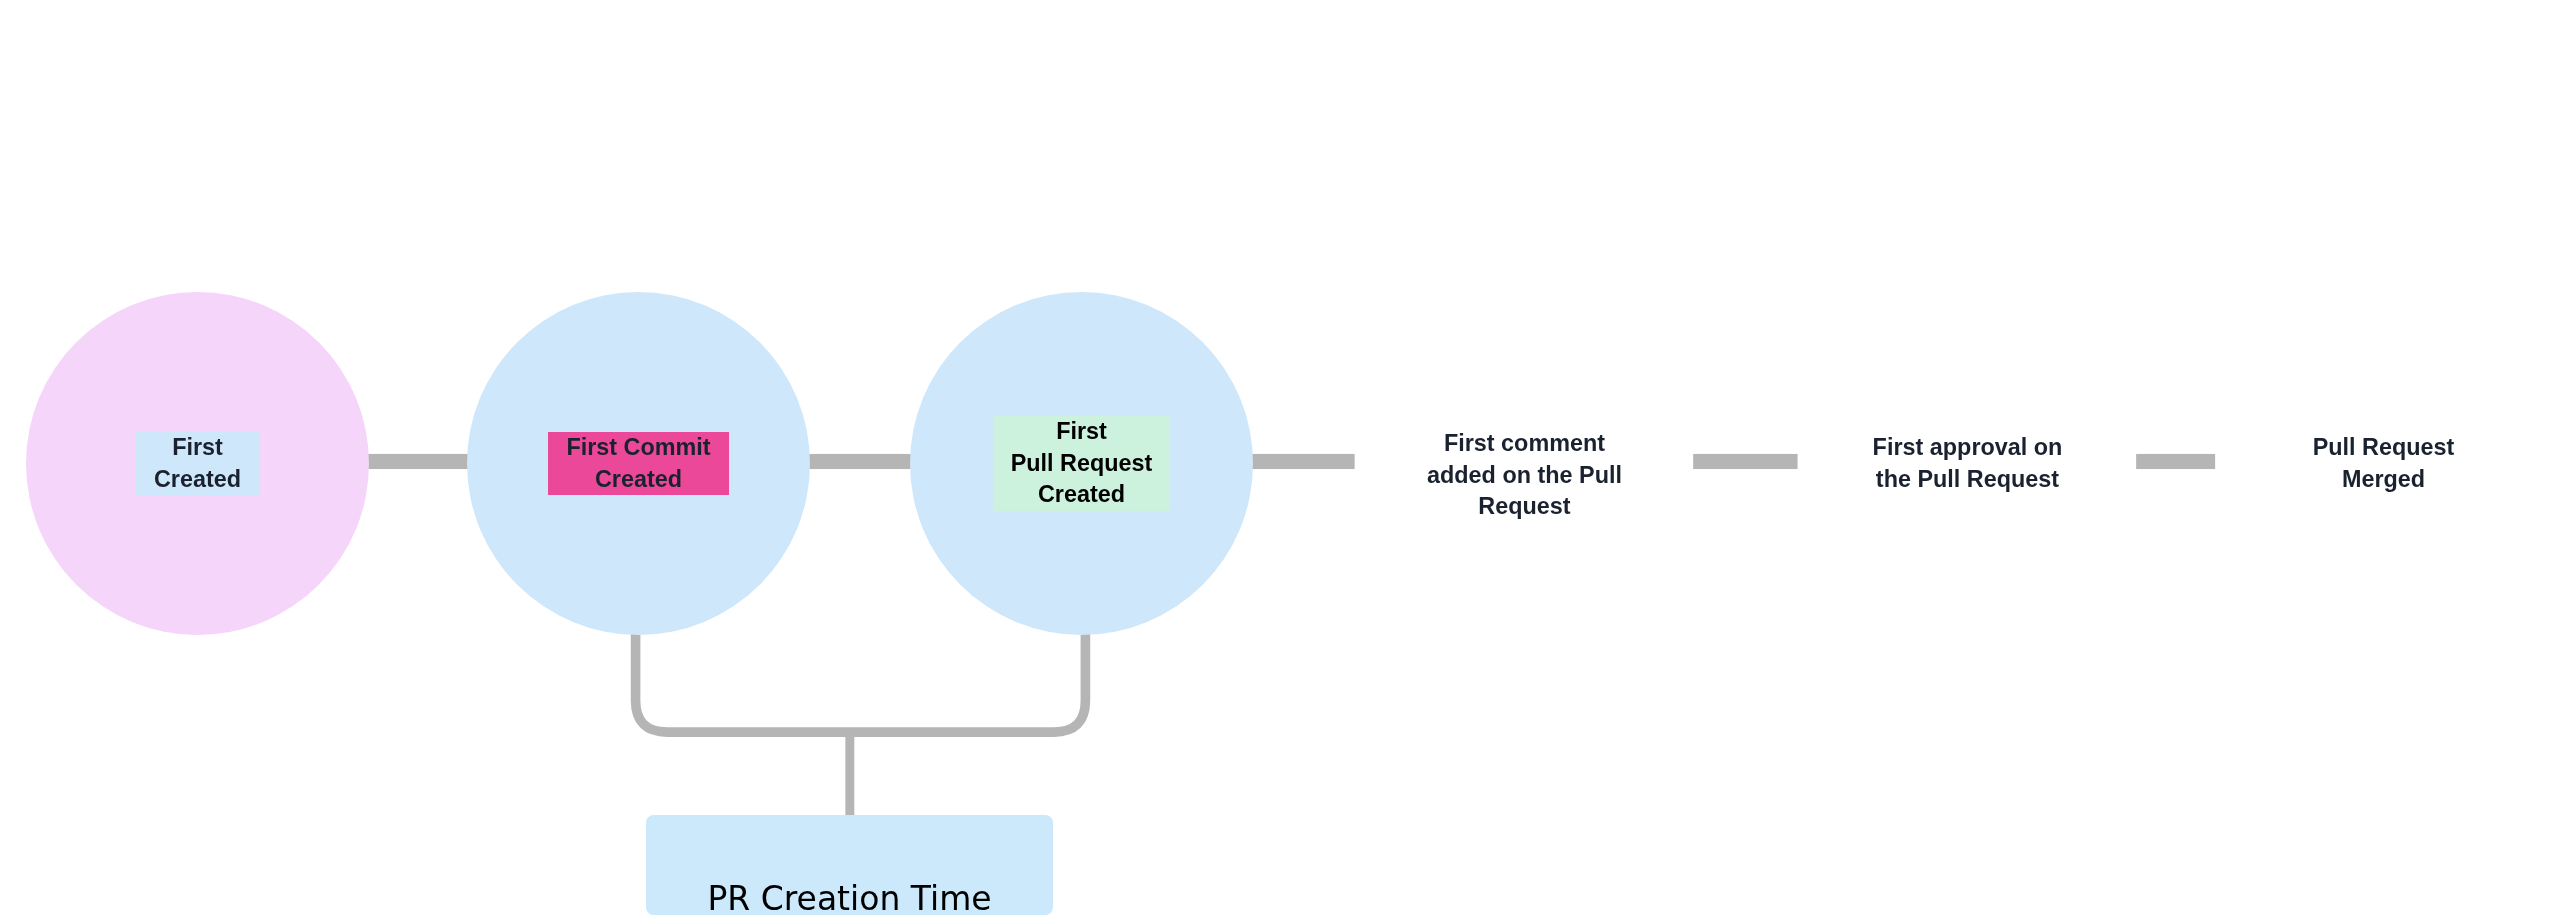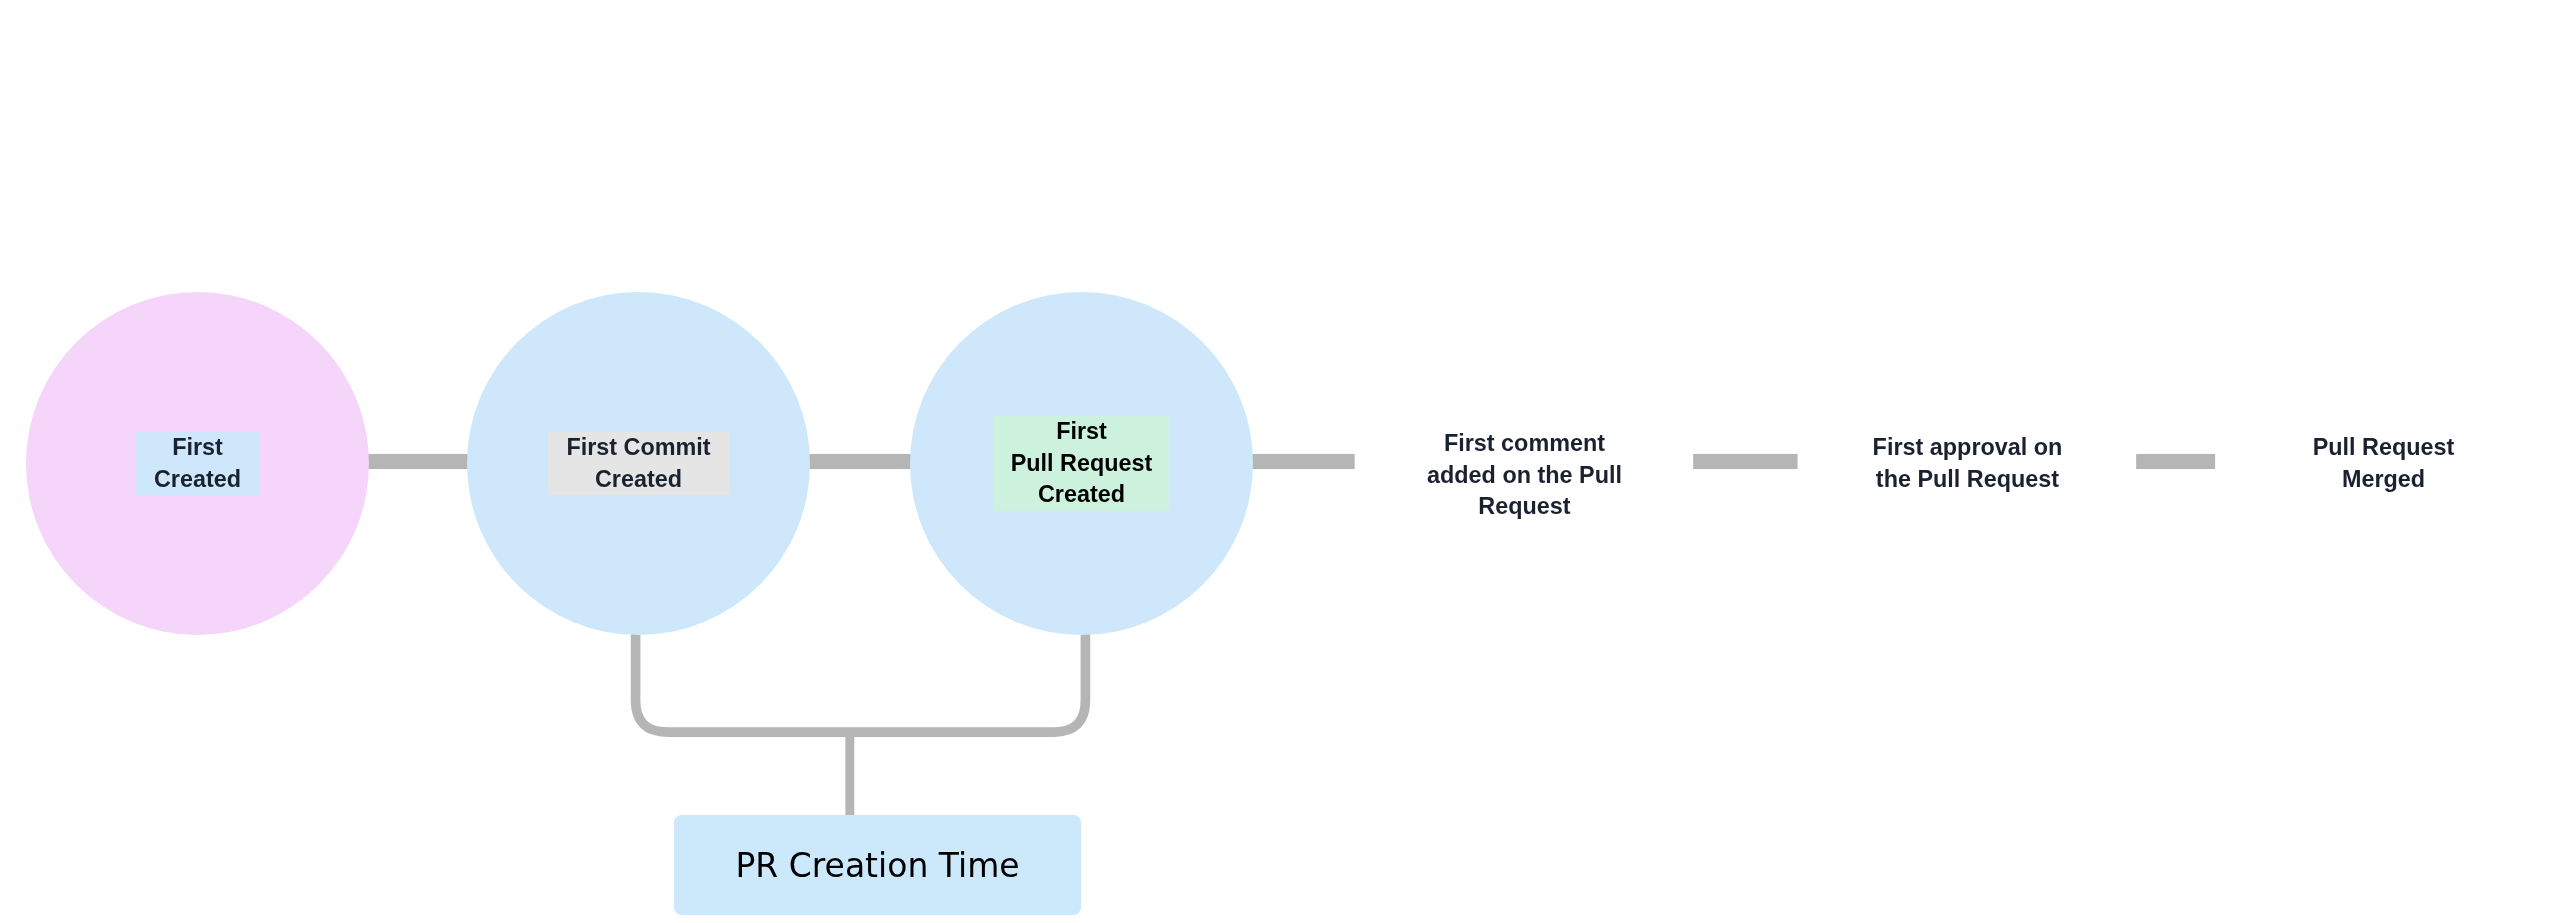--- a/index.html
+++ b/index.html
@@ -76,24 +76,23 @@
   
   .annotation-box {
     position: absolute;
     left: 646px;
     top: 815px;
     width: 407px;
     height: 100px;
     background: #cce8fb;
     border-radius: 7.6px;
     display: flex;
-    align-items: center;
+    align-items: flex-end;
     justify-content: center;
     box-sizing: border-box;
-    margin-left: 28px;
   }
   .annotation-text {
     font-family: "DejaVu Sans", sans-serif;
     font-size: 33px;
     font-weight: 400;
     color: #000000;
     white-space: nowrap;
     line-height: 1;
   }
 </style>
@@ -115,21 +114,21 @@
 
     <path d="M 1237 1066 L 1237 1240" fill="none" stroke="#b5b5b5" stroke-width="13" stroke-linecap="butt"></path>
   </svg>
 
   <div class="stage" style="left: 26px; top: 292px; background: rgb(245, 213, 250);">
     <span class="stage-label" style="color: rgb(26, 34, 48); background: rgb(207, 231, 251);">First
 Created</span>
   </div>
 
   <div class="stage" style="left: 467px; top: 292px; background: rgb(207, 231, 251);">
-    <span class="stage-label" style="color: rgb(26, 34, 48); background: #e5e5e5;">First Commit
+    <span class="stage-label" style="color: rgb(26, 34, 48); background: #ec4899;">First Commit
 Created</span>
   </div>
 
   <div class="stage" style="left: 910px; top: 292px; background: rgb(207, 231, 251);">
     <span class="stage-label" style="color: #000000; background: rgb(204, 242, 221);">First
 Pull Request
 Created</span>
   </div>
 
   <div class="stage" style="left:1353px; top:304px;">

